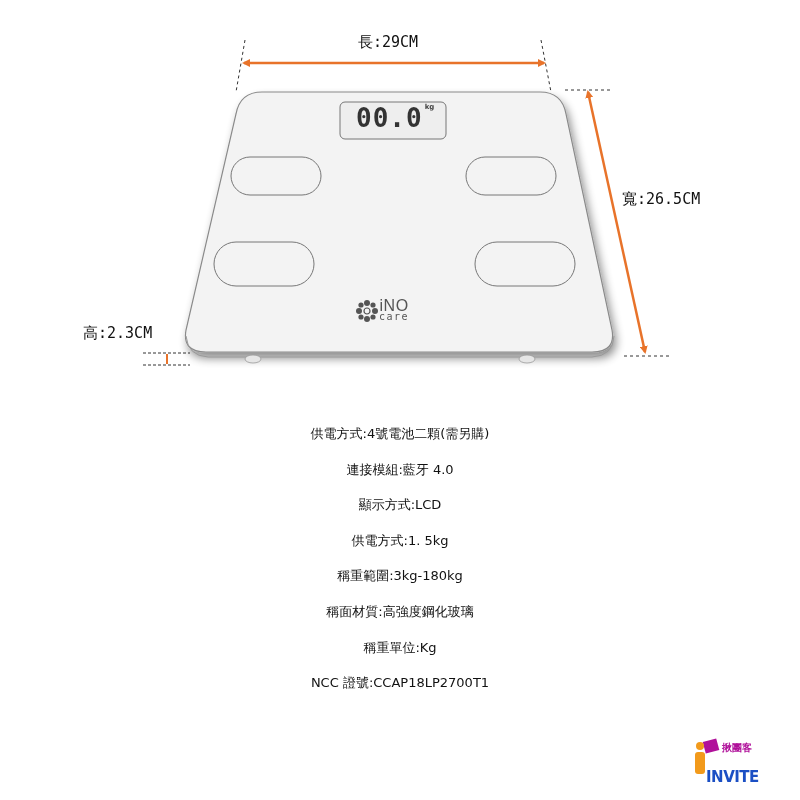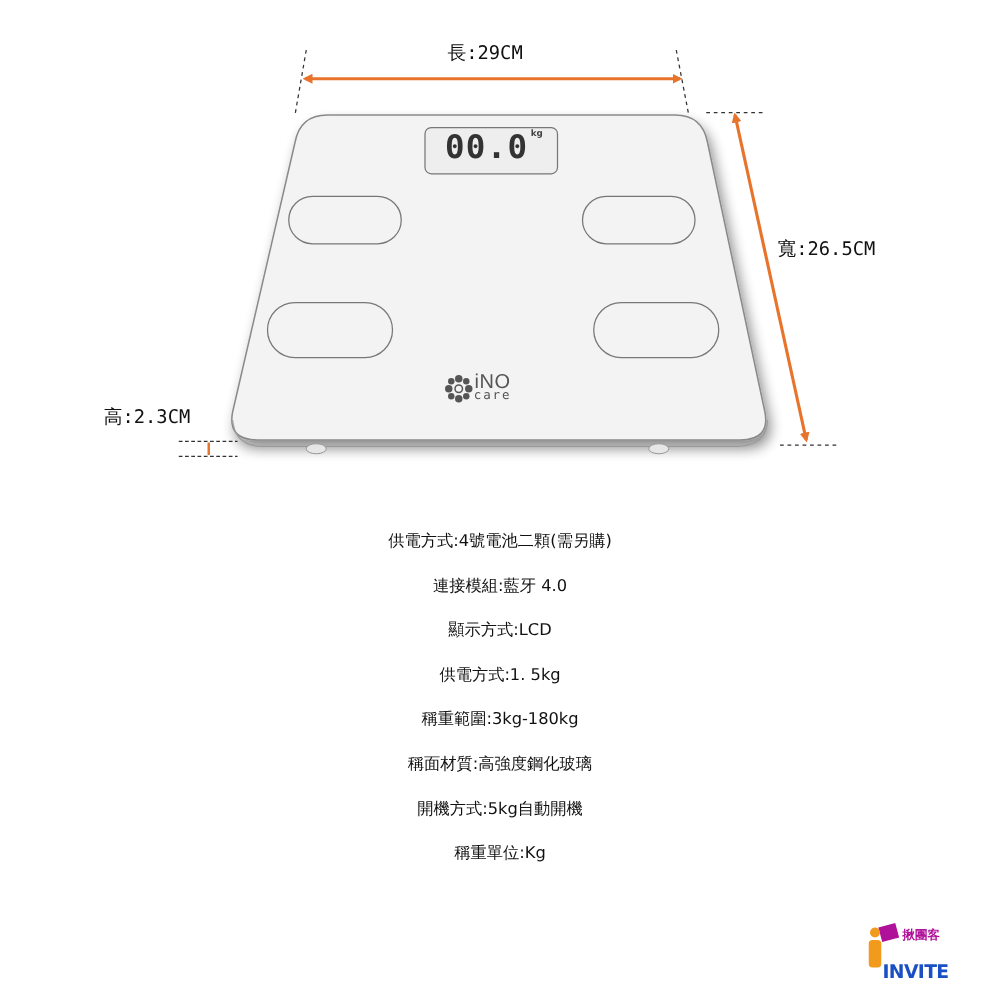--- a/index.html
+++ b/index.html
@@ -94,22 +94,22 @@
   <div class="logo-text-2" style="margin-top:-2px;">care</div>
 </div>
 
 <div class="spec-list">
   <div class="spec-line">供電方式:4號電池二顆(需另購)</div>
   <div class="spec-line">連接模組:藍牙 4.0</div>
   <div class="spec-line">顯示方式:LCD</div>
   <div class="spec-line">供電方式:1. 5kg</div>
   <div class="spec-line">稱重範圍:3kg-180kg</div>
   <div class="spec-line">稱面材質:高強度鋼化玻璃</div>
-  <div class="spec-line">開機方式:5kg自動開機</div>
   <div class="spec-line">稱重單位:Kg</div>
+  <div class="spec-line">NCC 證號:CCAP18LP2700T1</div>
 </div>
 
 <div class="abs" style="left:692px;top:738px;width:92px;height:44px;">
   <svg class="abs" style="left:0;top:0;" width="30" height="44">
     <rect x="12" y="2" width="14" height="12" fill="#b0119a" transform="rotate(-15 19 8)"></rect>
     <circle cx="8" cy="8" r="4" fill="#f29a1b"></circle>
     <rect x="3" y="14" width="10" height="22" rx="3" fill="#f29a1b"></rect>
   </svg>
   <div class="abs invite-cn" style="left:30px;top:3px;">揪團客</div>
   <div class="abs invite-en" style="left:14px;top:30px;">INVITE</div>

